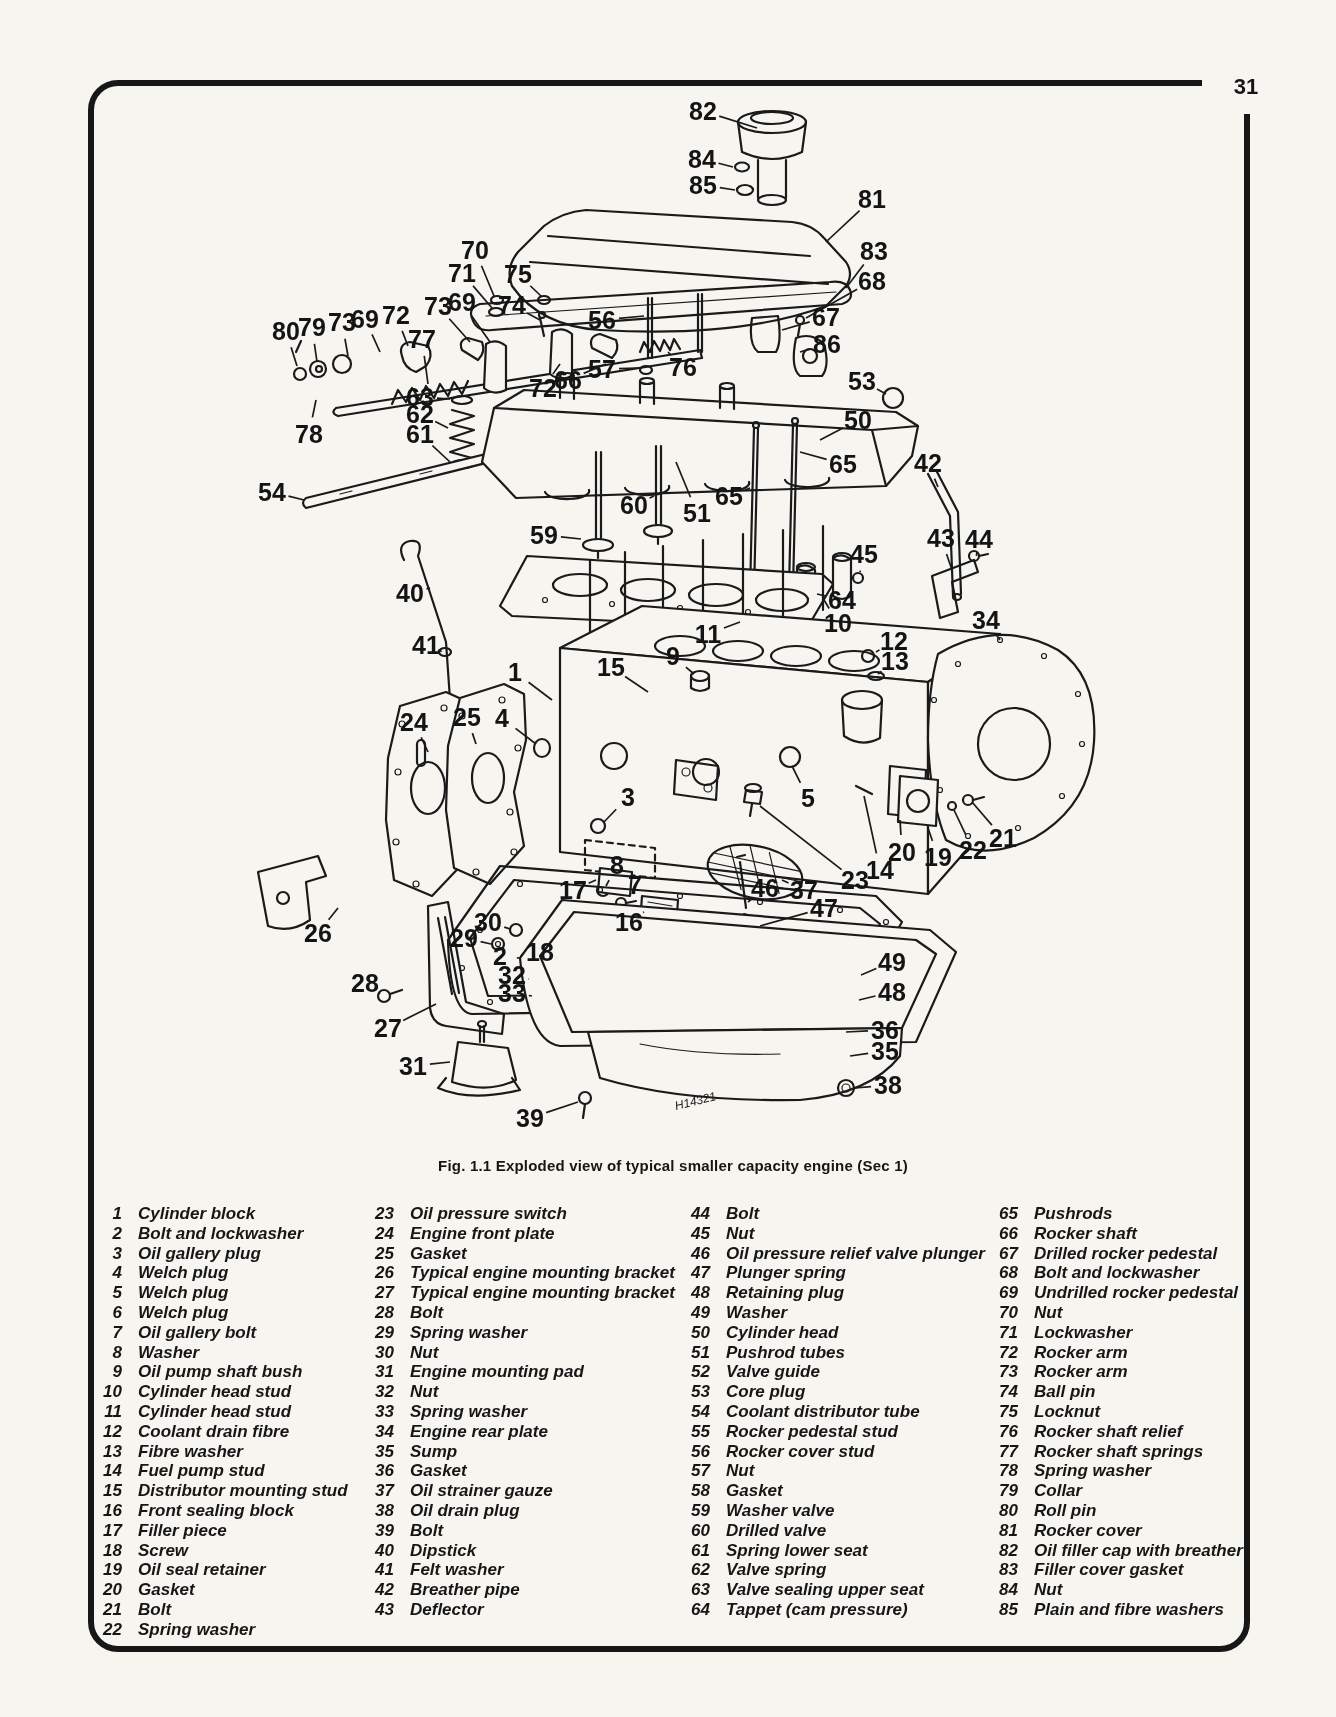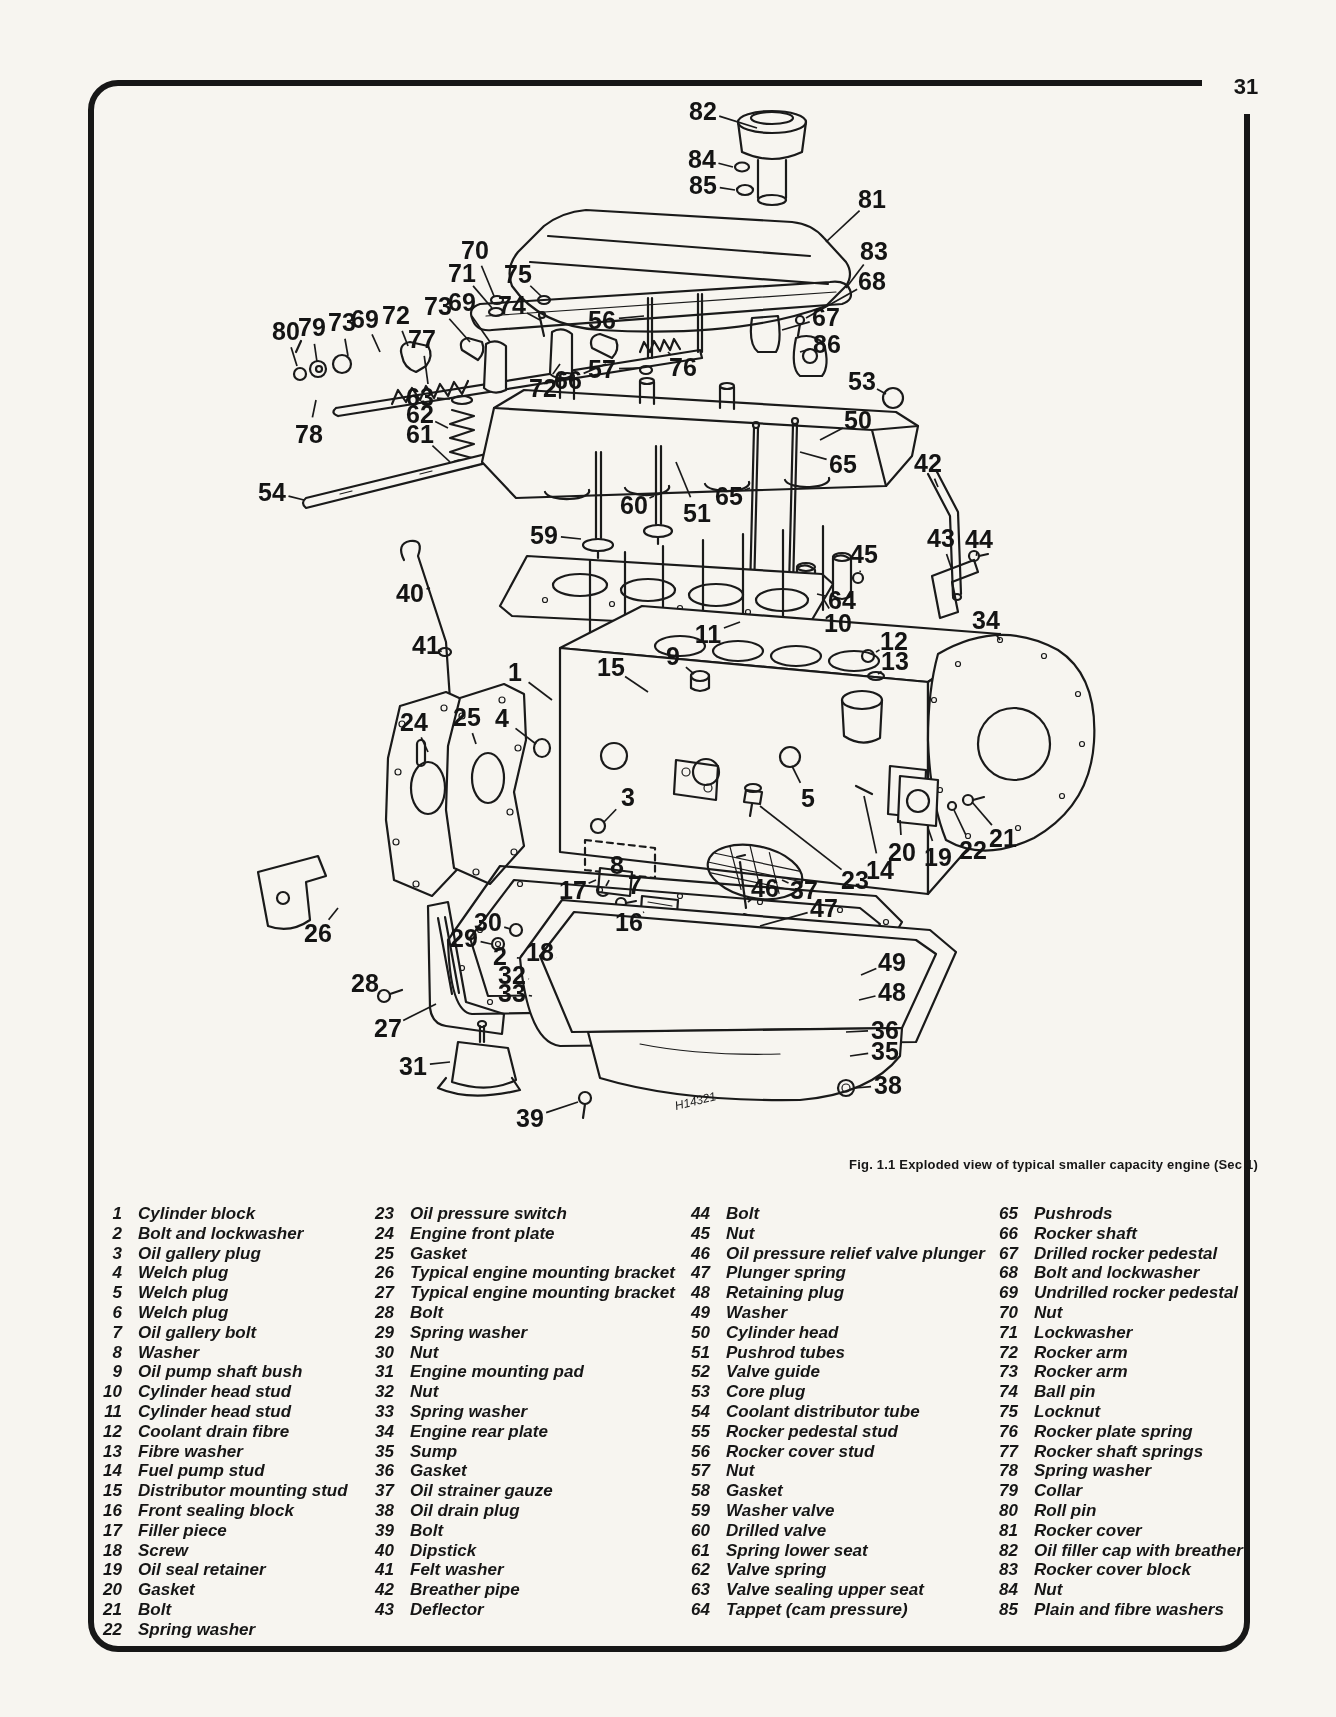--- a/index.html
+++ b/index.html
@@ -17,21 +17,21 @@
     position:absolute;left:1202px;top:68px;width:72px;height:46px;
     background:#f7f5f0;
   }
   .page-number{
     position:absolute;left:1222px;top:74px;width:48px;
     font-weight:bold;font-size:22px;text-align:center;
   }
   .art{position:absolute;left:0;top:0}
   .caption{
     position:absolute;left:88px;top:1157px;width:1170px;
-    text-align:right;font-weight:bold;font-size:13px;letter-spacing:.2px;
+    text-align:center;font-weight:bold;font-size:15px;letter-spacing:.2px;
   }
   .pcol{
     position:absolute;top:1204px;
     font-style:italic;font-weight:bold;font-size:17px;line-height:19.8px;
     white-space:nowrap;
   }
   .pcol.c0{left:90px}.pcol.c1{left:362px}.pcol.c2{left:678px}.pcol.c3{left:986px}
   .prow{display:flex}
   .pnum{flex:0 0 32px;width:32px;text-align:right}
   .pname{margin-left:16px}
@@ -797,21 +797,21 @@
     <div class="prow">
       <span class="pnum">74</span>
       <span class="pname">Ball pin</span>
     </div>
     <div class="prow">
       <span class="pnum">75</span>
       <span class="pname">Locknut</span>
     </div>
     <div class="prow">
       <span class="pnum">76</span>
-      <span class="pname">Rocker plate spring</span>
+      <span class="pname">Rocker shaft relief</span>
     </div>
     <div class="prow">
       <span class="pnum">77</span>
       <span class="pname">Rocker shaft springs</span>
     </div>
     <div class="prow">
       <span class="pnum">78</span>
       <span class="pname">Spring washer</span>
     </div>
     <div class="prow">
@@ -825,21 +825,21 @@
     <div class="prow">
       <span class="pnum">81</span>
       <span class="pname">Rocker cover</span>
     </div>
     <div class="prow">
       <span class="pnum">82</span>
       <span class="pname">Oil filler cap with breather</span>
     </div>
     <div class="prow">
       <span class="pnum">83</span>
-      <span class="pname">Rocker cover block</span>
+      <span class="pname">Filler cover gasket</span>
     </div>
     <div class="prow">
       <span class="pnum">84</span>
       <span class="pname">Nut</span>
     </div>
     <div class="prow">
       <span class="pnum">85</span>
       <span class="pname">Plain and fibre washers</span>
     </div>
   </div>

